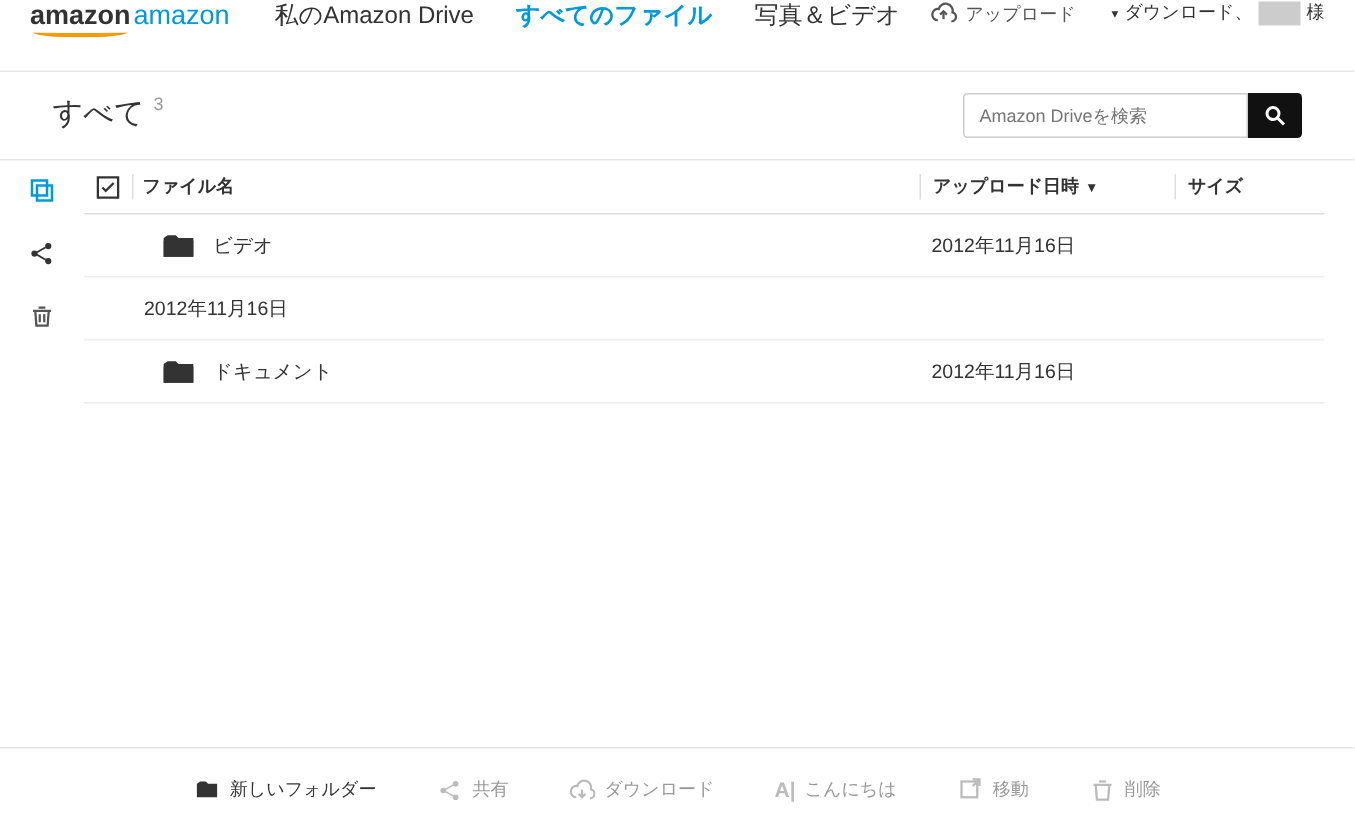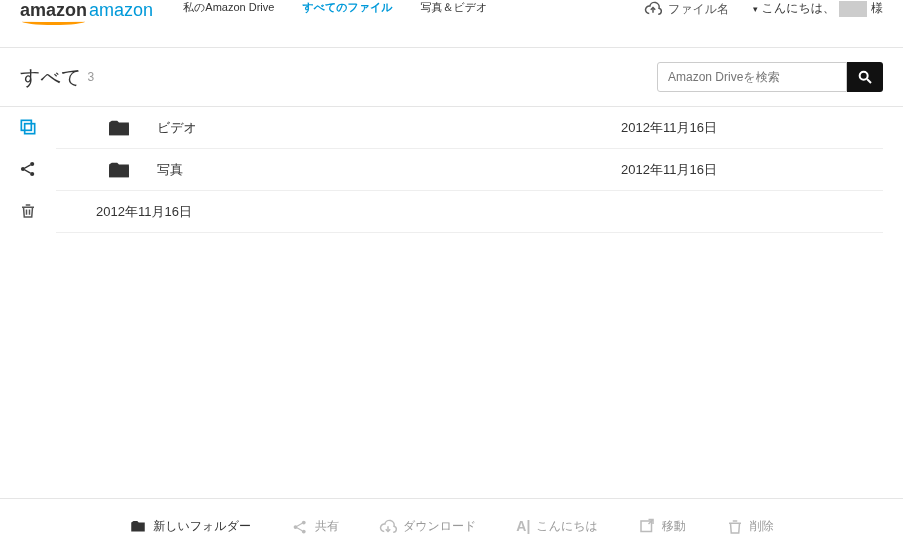--- a/index.html
+++ b/index.html
@@ -3,43 +3,43 @@
 <meta charset="utf-8">
 <style>
 * { box-sizing: border-box; margin: 0; padding: 0; }
 body { font-family: "Hiragino Kaku Gothic Pro", "Meiryo", Arial, sans-serif; background: #fff; color: #333; width: 903px; height: 554px; overflow: hidden; position: relative; }
 .header { display: flex; align-items: flex-start; height: 48px; padding: 0 20px; border-bottom: 1px solid #e5e5e5; }
 .logo { display: flex; align-items: baseline; margin-right: 30px; }
 .logo-amazon { font-size: 18px; font-weight: bold; color: #333; }
 .logo-drive { font-size: 18px; color: #0099d9; font-weight: 300; margin-left: 2px; }
 .swoosh { position: relative; display: inline-block; }
 .swoosh::after { content: ""; position: absolute; left: 2px; right: 2px; bottom: -4px; height: 4px; border-bottom: 3px solid #ff9900; border-radius: 0 0 50% 50%; }
-.nav { display: flex; gap: 28px; font-size: 11px; }
+.nav { display: flex; gap: 28px; font-size: 16px; }
 .nav-item { color: #333; cursor: pointer; }
 .nav-item.active { color: #0099d9; font-weight: bold; }
 .upload { margin-left: auto; display: flex; align-items: center; gap: 6px; font-size: 12px; color: #555; cursor: pointer; }
 .greet { margin-left: 24px; font-size: 12px; color: #333; display: flex; align-items: center; gap: 4px; }
 .grey-block { width: 28px; height: 16px; background: #ccc; }
-.subheader { display: flex; align-items: center; padding: 14px 20px; border-bottom: 1px solid #e5e5e5; }
+.subheader { display: flex; align-items: flex-start; padding: 14px 35px; border-bottom: 1px solid #e5e5e5; }
 .bc-title { font-size: 20px; color: #333; }
 .bc-count { font-size: 12px; color: #999; margin-left: 6px; }
 .search-wrap { margin-left: auto; display: flex; border-radius: 10px; }
 .search-input { width: 190px; height: 30px; border: 1px solid #ccc; border-radius: 3px 0 0 3px; padding: 0 10px; font-size: 12px; }
 .search-btn { width: 36px; height: 30px; background: #111; border: none; border-radius: 0 3px 3px 0; display: flex; align-items: center; justify-content: center; cursor: pointer; }
 .main { display: flex; height: calc(554px - 48px - 62px - 56px); }
 .sidebar { width: 56px; padding-top: 10px; display: flex; flex-direction: column; align-items: center; gap: 22px; }
 .sidebar-icon { width: 20px; height: 20px; cursor: pointer; display: flex; align-items: center; justify-content: center; }
 .content { flex: 1; padding-right: 20px; }
 .thead { display: flex; align-items: center; height: 36px; border-bottom: 1px solid #ddd; font-size: 12px; font-weight: bold; }
 .col-check { width: 32px; display: flex; justify-content: center; }
 .col-name { flex: 1; padding-left: 6px; border-left: 1px solid #ddd; }
 .col-date { width: 170px; padding-left: 8px; border-left: 1px solid #ddd; display: flex; align-items: center; gap: 4px; }
 .col-size { width: 100px; padding-left: 8px; border-left: 1px solid #ddd; }
 .trow { display: flex; align-items: center; height: 42px; border-bottom: 1px solid #eee; font-size: 13px; }
-.fname-cell { flex: 1; display: flex; gap: 27px; padding-left: 20px; }
+.fname-cell { flex: 1; display: flex; gap: 12px; padding-left: 20px; }
 .date-cell { width: 170px; padding-left: 8px; }
 .size-cell { width: 100px; padding-left: 8px; }
 .folder-svg { width: 22px; height: 18px; }
 .toolbar { position: absolute; bottom: 0; left: 0; right: 0; height: 56px; border-top: 1px solid #e5e5e5; display: flex; align-items: center; justify-content: center; gap: 40px; background: #fff; }
 .tool { display: flex; align-items: flex-start; gap: 6px; font-size: 12px; color: #999; cursor: pointer; }
 .tool.enabled { color: #333; }
 .icon-svg { width: 18px; height: 18px; }
 .sort-arrow { font-size: 9px; }
 </style>
 </head>
@@ -54,25 +54,25 @@
       <span class="nav-item">私のAmazon Drive</span>
       <span class="nav-item active">すべてのファイル</span>
       <span class="nav-item">写真＆ビデオ</span>
     </nav>
   <div class="upload">
     <svg class="icon-svg" viewBox="0 0 24 24" fill="none" stroke="#555" stroke-width="2">
         <path d="M7 18a5 5 0 1 1 .8-9.94A6 6 0 0 1 20 11a4 4 0 0 1-1 7.9"></path>
         <path d="M12 11v6"></path>
         <path d="M9 13l3-3 3 3"></path>
       </svg>
-    <span>ファイル名</span>
+    <span>アップロード</span>
   </div>
   <div class="greet">
     <span style="font-size:9px">▾</span>
-    <span>こんにちは、</span>
+    <span>ダウンロード、</span>
     <span class="grey-block"></span>
     <span>様</span>
   </div>
 </div>
 
 <div class="subheader">
   <span class="bc-title">すべて</span>
   <span class="bc-count">3</span>
   <div class="search-wrap">
     <input class="search-input" placeholder="Amazon Driveを検索" style="">
@@ -107,47 +107,61 @@
           <path d="M4 7h16"></path>
           <path d="M9 4h6"></path>
           <path d="M6 7l1 13h10l1-13"></path>
           <line x1="10" y1="10" x2="10" y2="17"></line>
           <line x1="14" y1="10" x2="14" y2="17"></line>
         </svg>
     </div>
   </div>
 
   <div class="content">
+    <div class="thead">
+      <div class="col-check">
+        <svg width="18" height="18" viewBox="0 0 24 24" fill="none" stroke="#333" stroke-width="2">
+            <rect x="3" y="3" width="18" height="18"></rect>
+            <path d="M7 12l3 3 7-7"></path>
+          </svg>
+      </div>
+      <div class="col-name">ファイル名</div>
+      <div class="col-date">
+        <span>アップロード日時</span>
+        <span class="sort-arrow">▼</span>
+      </div>
+      <div class="col-size">サイズ</div>
+    </div>
     <div id="tbody">
         <div class="trow">
           <div class="col-check"></div>
           <div class="fname-cell">
             <svg class="folder-svg" viewBox="0 0 24 20" fill="#333">
               <path d="M1 4l3-2h6l2 2h11v14H1z"></path>
               <rect x="1" y="6" width="22" height="12" fill="#333"></rect>
             </svg>
             <span>ビデオ</span>
           </div>
           <div class="date-cell">2012年11月16日</div>
           <div class="size-cell"></div>
         </div>
         <div class="trow">
           <div class="col-check"></div>
+          <div class="date-cell">2012年11月16日</div>
+          <div class="size-cell"></div>
+        </div>
+        <div class="trow">
+          <div class="col-check"></div>
           <div class="fname-cell">
             <svg class="folder-svg" viewBox="0 0 24 20" fill="#333">
               <path d="M1 4l3-2h6l2 2h11v14H1z"></path>
               <rect x="1" y="6" width="22" height="12" fill="#333"></rect>
             </svg>
-            <span>写真</span>
+            <span>ドキュメント</span>
           </div>
-          <div class="date-cell">2012年11月16日</div>
-          <div class="size-cell"></div>
-        </div>
-        <div class="trow">
-          <div class="col-check"></div>
           <div class="date-cell">2012年11月16日</div>
           <div class="size-cell"></div>
         </div>
       </div>
   </div>
 </div>
 
 <div class="toolbar">
   <div class="tool enabled">
     <svg class="icon-svg" viewBox="0 0 24 24" fill="#333">

